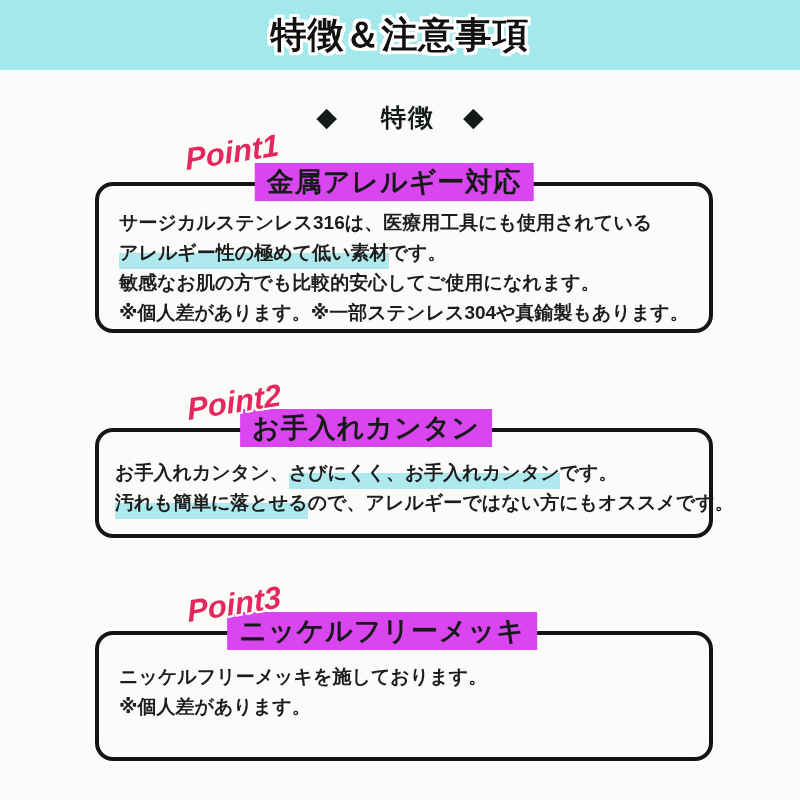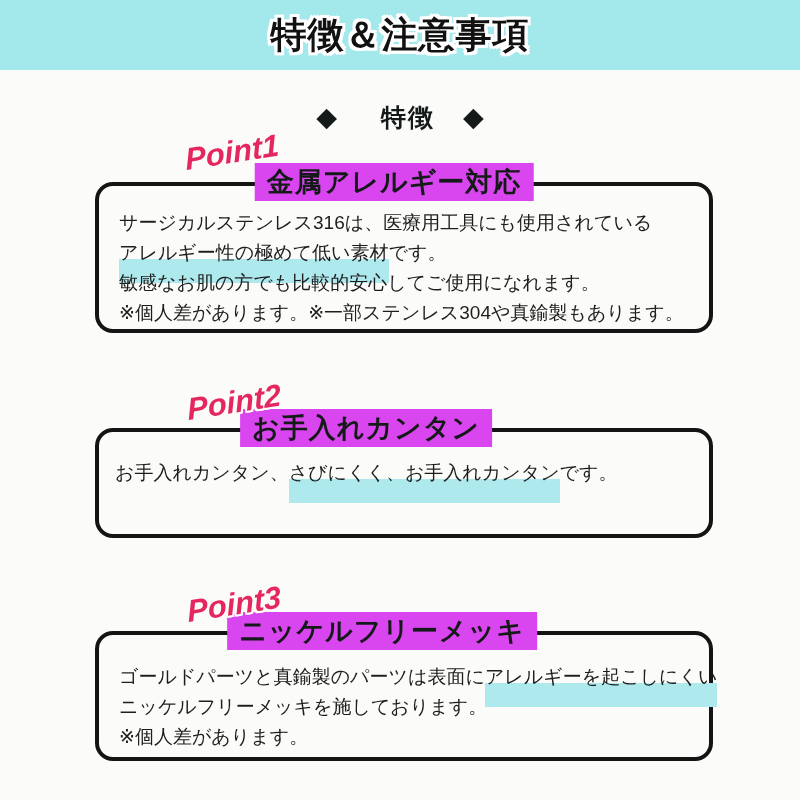--- a/index.html
+++ b/index.html
@@ -64,30 +64,30 @@
     background:#d946ef;
     padding:0 12px;
     font-size:27px;font-weight:bold;letter-spacing:1px;color:#141a18;
     white-space:nowrap;z-index:2;line-height:38px;
   }
   .bt1{left:calc(50% - 10px);}
   .bt2{left:calc(50% - 38px);}
   .bt3{left:calc(50% - 22px);}
   .box-body{
     position:relative;
-    font-size:19px;font-weight:normal;line-height:30px;
+    font-size:19px;font-weight:bold;line-height:30px;
     letter-spacing:0;color:#1d1d1d;
   }
   .bb1{padding:22px 14px 0 20px;}
   .bb2{padding:26px 10px 0 16px;}
   .bb3{padding:27px 14px 0 20px;}
   .body-line{white-space:nowrap;}
   .hl{
     background:linear-gradient(to bottom, transparent 42%, #aee9ee 42%);
-    padding-bottom:20px;
+    padding-bottom:6px;
     text-align:right;
   }
 </style>
 </head>
 <body>
 
 <div class="canvas">
 
   <div class="banner">
     <div class="banner-title">特徴＆注意事項</div>
@@ -118,30 +118,30 @@
     </div>
   </div>
 
   <div class="pbox pbox2">
     <div class="point-label pl2">Point2</div>
     <div class="box-title bt2">お手入れカンタン</div>
     <div class="box-body bb2">
       <div class="body-line">
         <span>お手入れカンタン、</span><span class="hl">さびにくく、お手入れカンタン</span><span>です。</span>
       </div>
+      <div class="body-line">
+        <span class="hl">汚れも簡単に落とせる</span><span>ので、アレルギーではない方にもオススメです。</span>
+      </div>
     </div>
   </div>
 
   <div class="pbox pbox3">
     <div class="point-label pl3">Point3</div>
     <div class="box-title bt3">ニッケルフリーメッキ</div>
     <div class="box-body bb3">
-      <div class="body-line">
-        <span>ゴールドパーツと真鍮製のパーツは表面に</span><span class="hl">アレルギーを起こしにくい</span>
-      </div>
       <div class="body-line">
         <span>ニッケルフリーメッキを施しております。</span>
       </div>
       <div class="body-line">
         <span>※個人差があります。</span>
       </div>
     </div>
   </div>
 
 </div>

